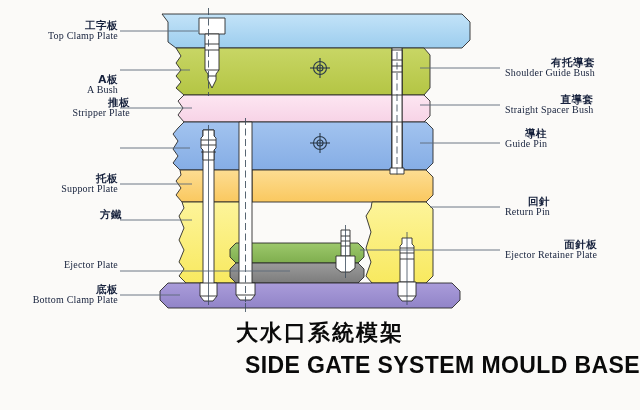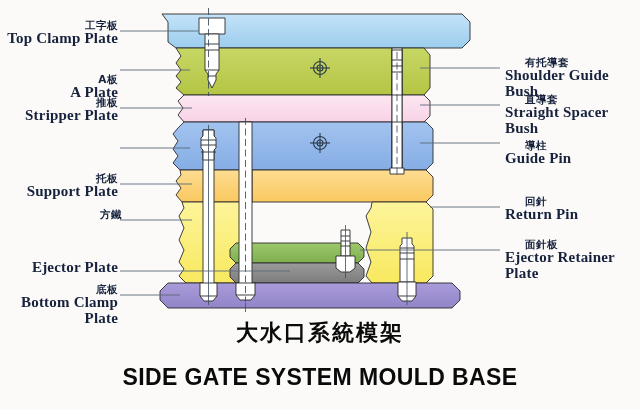--- a/index.html
+++ b/index.html
@@ -7,23 +7,23 @@
     width:640px;height:410px;
     background:#fbfaf8;
     font-family:"Liberation Serif", serif;
     overflow:hidden;
     position:relative;
   }
   #root{position:absolute;left:0;top:0;width:640px;height:410px;}
   svg.layer{position:absolute;left:0;top:0;width:640px;height:410px;}
 
   .lbl{position:absolute;color:#16213c;line-height:1.05;}
-  .lbl .cn{font-family:"DejaVu Sans", sans-serif;font-weight:700;font-size:10.5px;letter-spacing:.5px;margin-left:20px;}
-  .lbl .en{font-family:"Liberation Serif", serif;font-weight:700;font-size:15px;letter-spacing:.2px;}
-  .lbl.right{text-align:left;}
+  .lbl .cn{font-family:"DejaVu Sans", sans-serif;font-weight:700;font-size:10.5px;letter-spacing:.5px;}
+  .lbl .en{font-family:"Liberation Serif", serif;font-weight:400;font-size:10px;letter-spacing:.2px;}
+  .lbl.right{text-align:right;}
   .lbl.left{text-align:right;}
 
   .title-wrap{position:absolute;left:0;right:0;text-align:center;}
   .title-cn{font-family:"DejaVu Sans", sans-serif;font-weight:700;font-size:22px;color:#0a0a0a;letter-spacing:2px;}
   .title-en{font-family:"Liberation Sans", sans-serif;font-weight:700;font-size:23px;color:#0a0a0a;letter-spacing:.4px;}
 </style>
 </head>
 <body>
 
 <div id="root">
@@ -213,23 +213,23 @@
       <line x1="360" y1="250" x2="500" y2="250"></line>
     </g>
   </svg>
 
   <div class="lbl left" style="left:0;width:118px;top:20px;">
     <div class="cn">工字板</div>
     <div class="en">Top Clamp Plate</div>
   </div>
   <div class="lbl left" style="left:0;width:118px;top:74px;">
     <div class="cn">A板</div>
-    <div class="en">A Plate</div>
-  </div>
-  <div class="lbl left" style="left:0;width:118px;top:97px;">
+    <div class="en">A Bush</div>
+  </div>
+  <div class="lbl left" style="left:12px;width:118px;top:97px;">
     <div class="cn">推板</div>
     <div class="en">Stripper Plate</div>
   </div>
   <div class="lbl left" style="left:0;width:118px;top:173px;">
     <div class="cn">托板</div>
     <div class="en">Support Plate</div>
   </div>
   <div class="lbl left" style="left:4px;width:118px;top:209px;">
     <div class="cn">方鐵</div>
   </div>
@@ -242,31 +242,31 @@
   </div>
 
   <div class="lbl right" style="left:505px;top:57px;">
     <div class="cn">有托導套</div>
     <div class="en">Shoulder Guide Bush</div>
   </div>
   <div class="lbl right" style="left:505px;top:94px;">
     <div class="cn">直導套</div>
     <div class="en">Straight Spacer Bush</div>
   </div>
-  <div class="lbl right" style="left:505px;top:140px;">
+  <div class="lbl right" style="left:505px;top:128px;">
     <div class="cn">導柱</div>
     <div class="en">Guide Pin</div>
   </div>
   <div class="lbl right" style="left:505px;top:196px;">
     <div class="cn">回針</div>
     <div class="en">Return Pin</div>
   </div>
   <div class="lbl right" style="left:505px;top:239px;">
     <div class="cn">面針板</div>
     <div class="en">Ejector Retainer Plate</div>
   </div>
 
   <div class="title-wrap" style="top:318px;">
     <div class="title-cn">大水口系統模架</div>
-    <div class="title-en" style="margin-top:16px;">SIDE GATE SYSTEM MOULD BASE</div>
+    <div class="title-en" style="margin-top:4px;text-align:right;">SIDE GATE SYSTEM MOULD BASE</div>
   </div>
 
 </div>
 
 </body></html>

